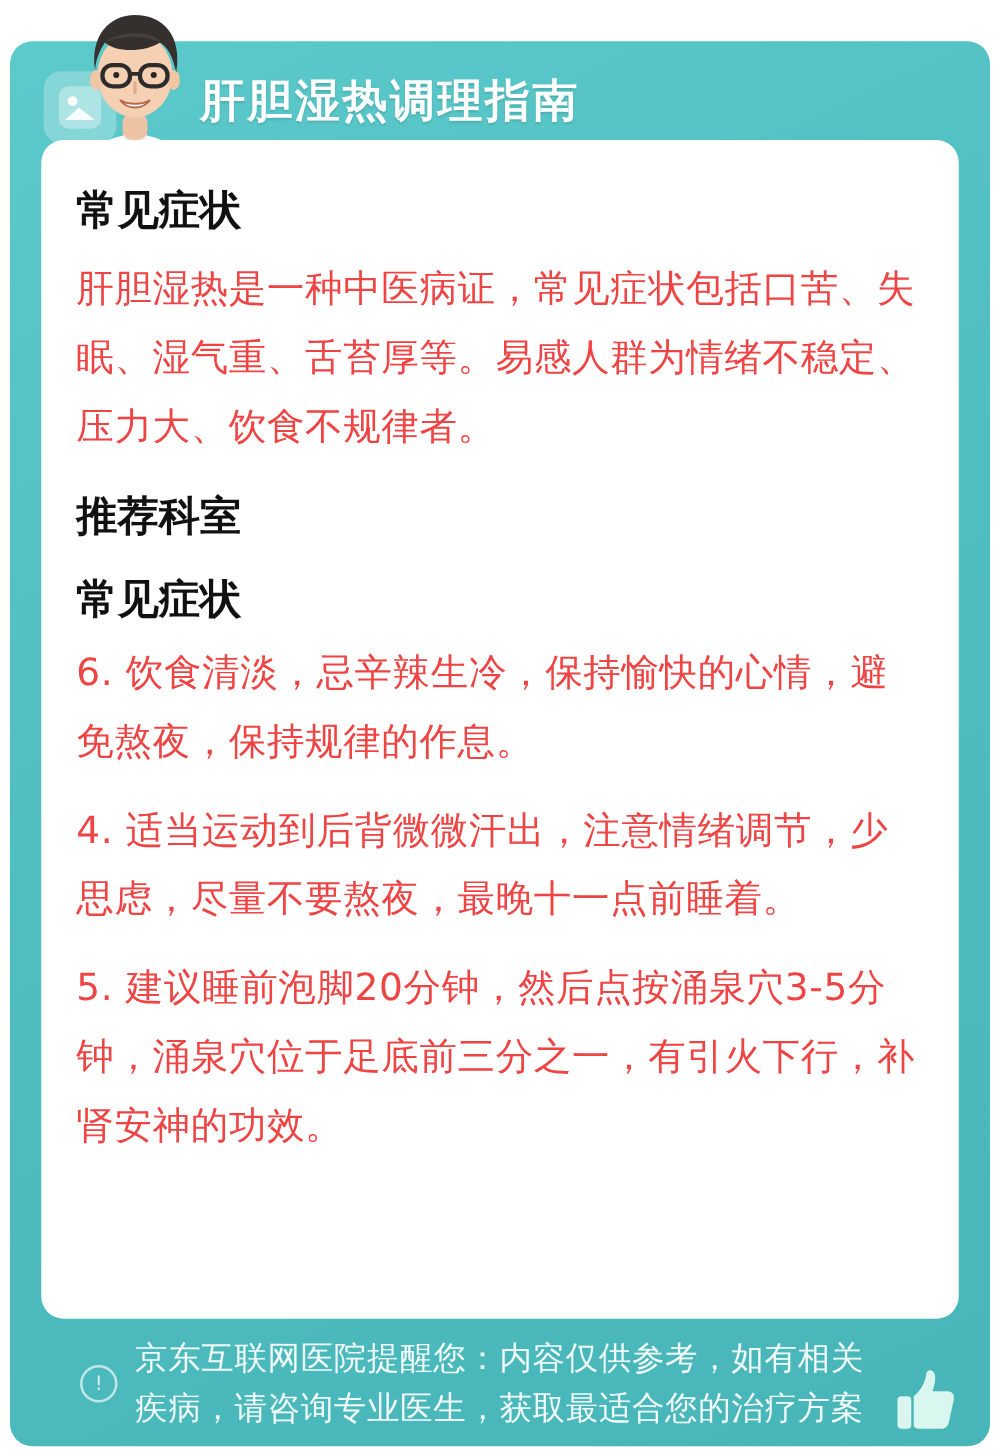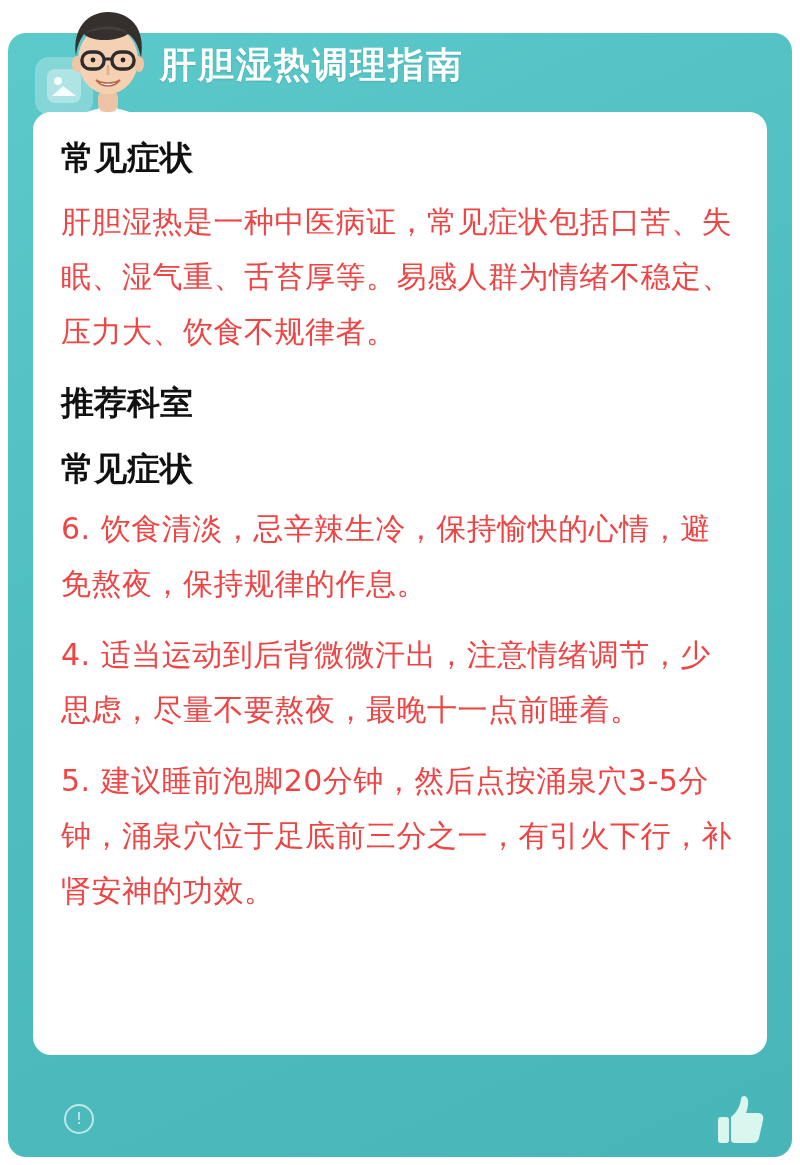--- a/index.html
+++ b/index.html
@@ -15,30 +15,30 @@
   }
   
   .header { position:absolute; left:0; top:0; width:100%; height:82px; }
   .img-icon {
     position:absolute; left:27px; top:24px; width:58px; height:58px;
     background:rgba(255,255,255,0.26); border-radius:14px;
     display:flex; align-items:center; justify-content:center;
   }
   .avatar { position:absolute; left:46px; top:-29px; width:108px; height:146px; }
   .title {
-    position:absolute; left:152px; top:8px;
+    position:absolute; left:152px; top:24px;
     font-size:36px; font-weight:bold; color:#ffffff; letter-spacing:2px;
     text-shadow:0 1px 2px rgba(0,0,0,0.12);
     white-space:nowrap;
   }
   
   .card {
     position:absolute; left:25px; top:79px; width:734px; height:943px;
     background:#ffffff; border-radius:18px;
-    padding:2px 28px; box-sizing:border-box; overflow:hidden;
+    padding:12px 28px; box-sizing:border-box; overflow:hidden;
   }
   .card h2 {
     font-size:33px; font-weight:bold; color:#111111;
     margin:22px 0 0 0; line-height:44px;
   }
   .card p {
     font-size:30px; color:#ef4444; line-height:55px;
     margin:14px 0 14px 0; letter-spacing:0.5px;
   }
   .card p.tip { margin:10px 0 16px 0; }
@@ -117,20 +117,21 @@
     <h2>推荐科室</h2>
 
     <h2>常见症状</h2>
     <p class="tip">6. 饮食清淡，忌辛辣生冷，保持愉快的心情，避免熬夜，保持规律的作息。</p>
     <p class="tip">4. 适当运动到后背微微汗出，注意情绪调节，少思虑，尽量不要熬夜，最晚十一点前睡着。</p>
     <p class="tip">5. 建议睡前泡脚20分钟，然后点按涌泉穴3-5分钟，涌泉穴位于足底前三分之一，有引火下行，补肾安神的功效。</p>
   </div>
 
   <div class="footer">
     <span class="info-badge">!</span>
+    <span class="disclaimer">京东互联网医院提醒您：内容仅供参考，如有相关疾病，请咨询专业医生，获取最适合您的治疗方案</span>
     <button class="like-btn">
       <svg width="54" height="56" viewBox="0 0 54 56">
         <rect x="4" y="26" width="11" height="26" rx="3" fill="#d9f6ef"></rect>
         <path d="M17 26 C22 22 26 16 27 8 C27.5 4 33 4 34 9 C34.6 13 33.5 18 32 22 L44 22 C48 22 50 25 49 29 L45 47 C44.2 50.5 42 52 38.5 52 L21 52 C19 52 17 51 17 49 Z" fill="#d9f6ef"></path>
       </svg>
     </button>
   </div>
 
 </div>
 

